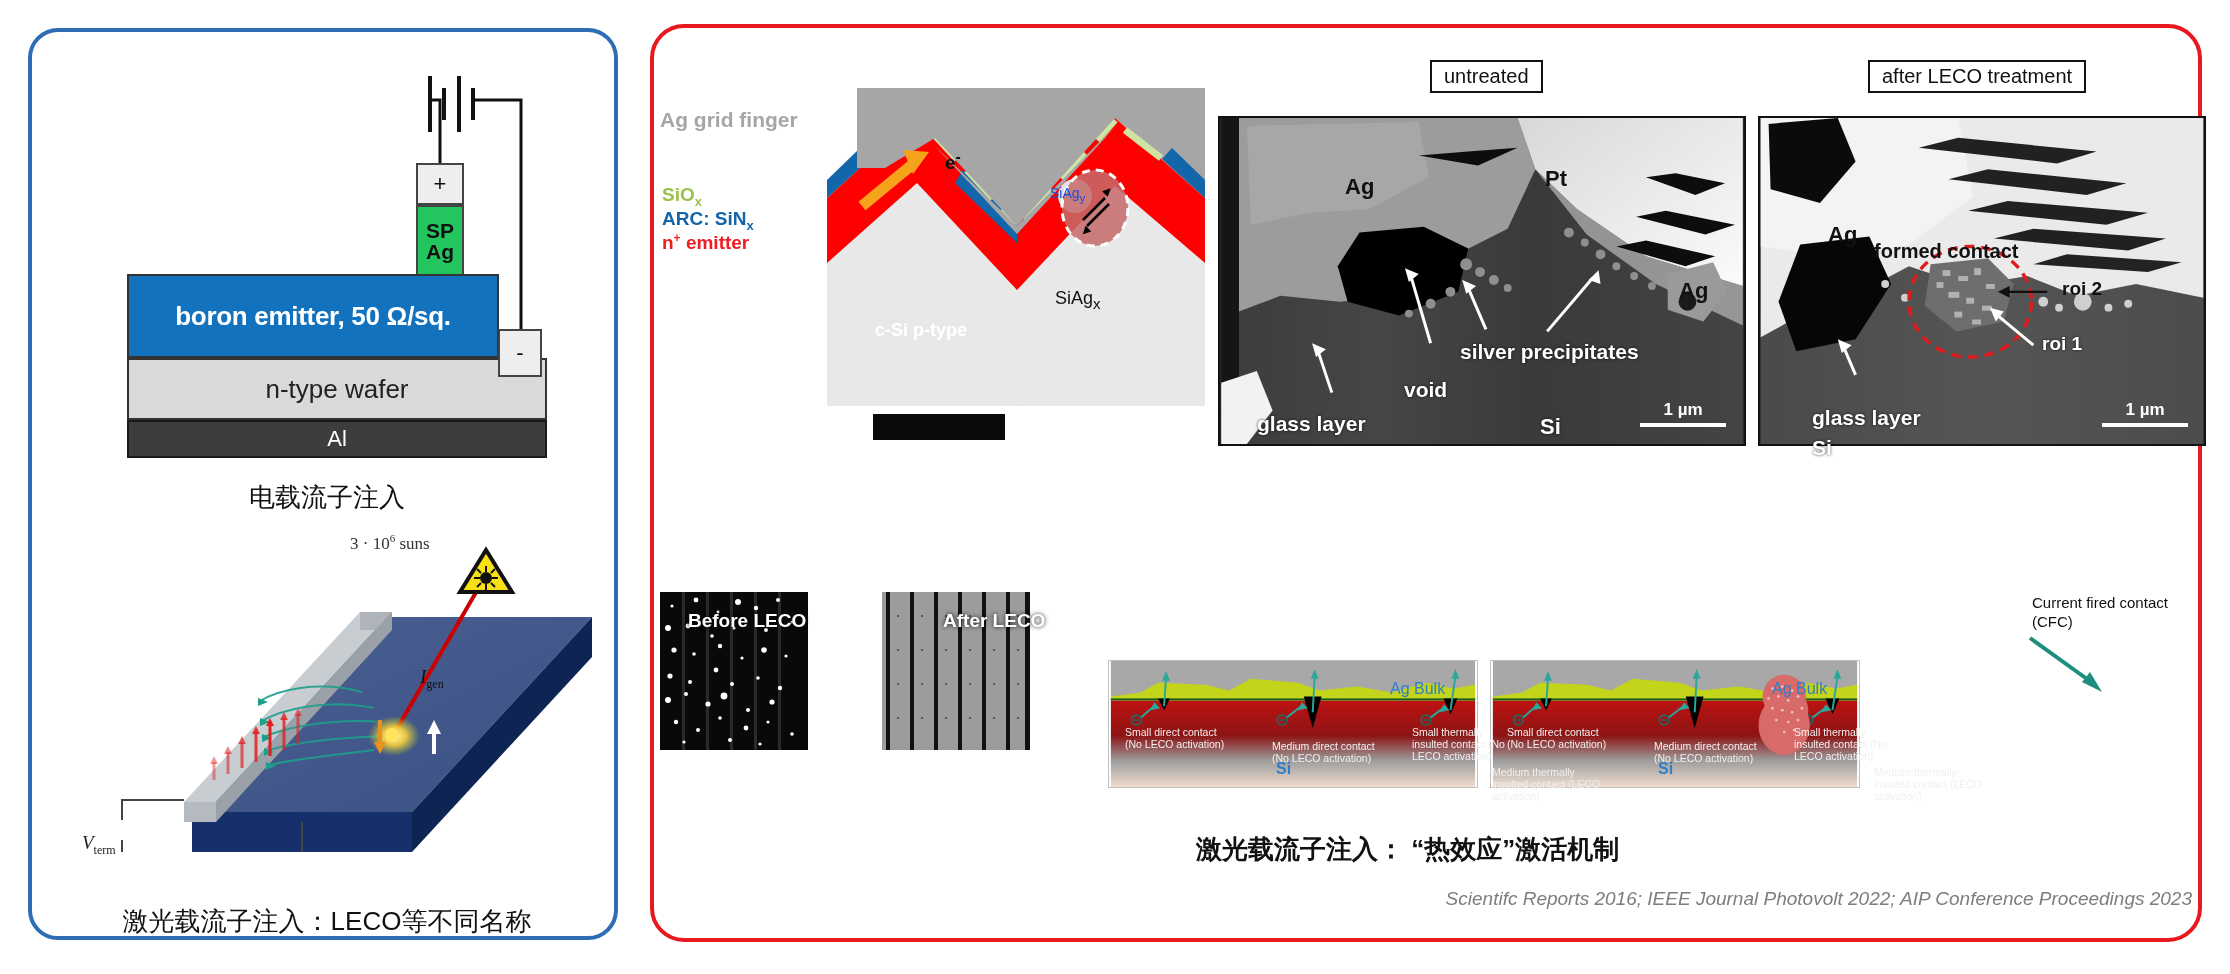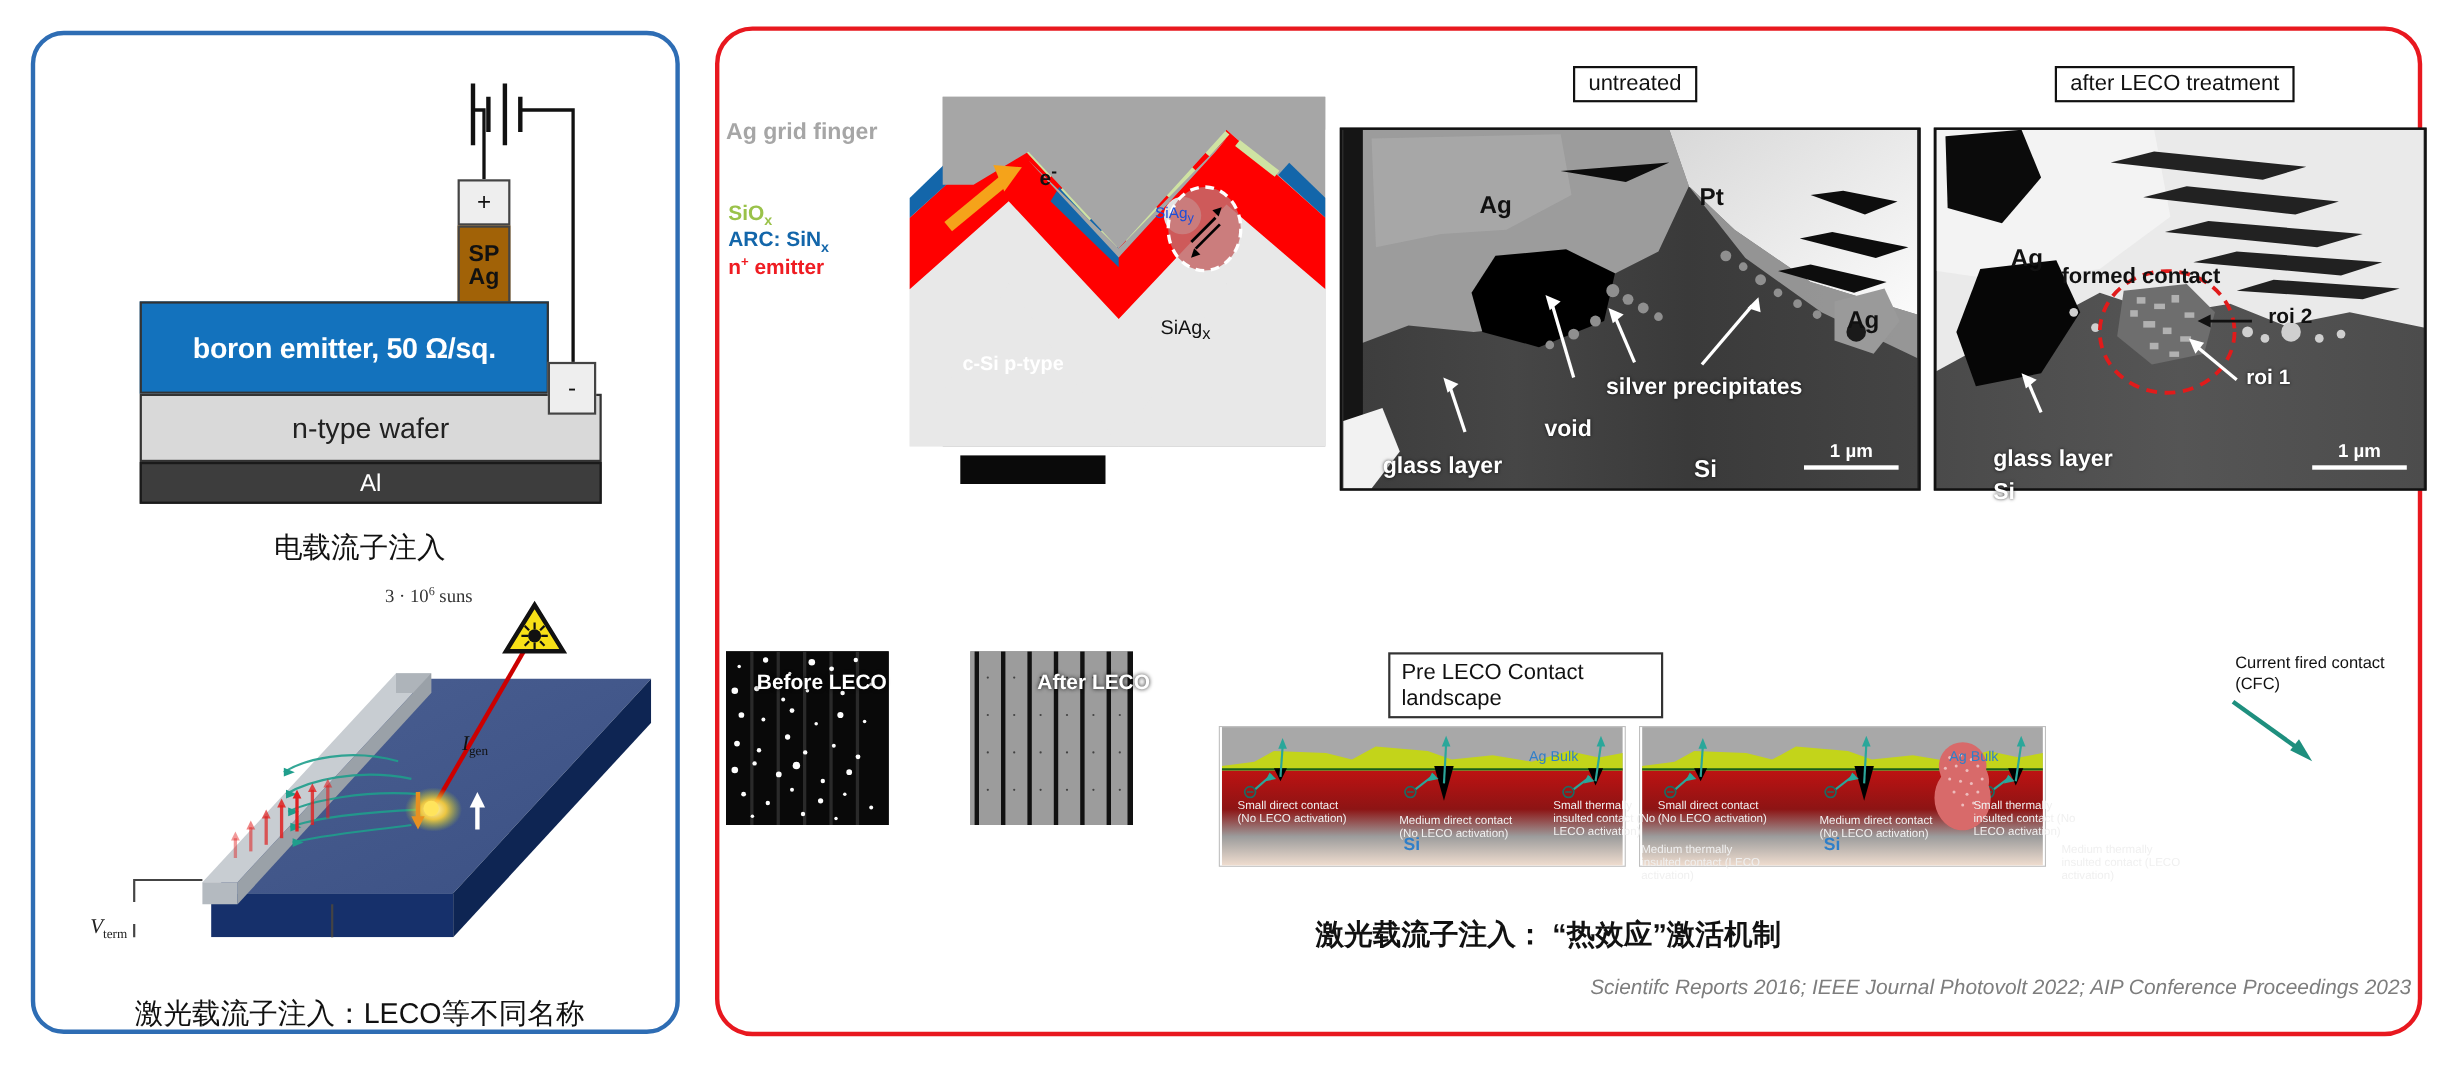--- a/index.html
+++ b/index.html
@@ -38,21 +38,21 @@
   #wafer-layer .lbl { color: #222; font-size: 26px; }
   #al-layer {
     left: 95px; top: 388px; width: 420px; height: 38px;
     background: #3d3d3d; border: 2px solid #1a1a1a;
     display: flex; align-items: center; justify-content: center;
   }
   #al-layer .lbl { color: #fff; font-size: 22px; }
 
   #sp-ag-box {
     left: 384px; top: 173px; width: 48px; height: 72px;
-    background: #a16207; border: 2px solid #444;
+    background: #22c55e; border: 2px solid #444;
     display: flex; flex-direction: column; align-items: center;
     justify-content: center; line-height: 1.0;
   }
   #sp-ag-box .lbl { font-size: 21px; font-weight: bold; color: #111; }
 
   #plus-electrode {
     left: 384px; top: 131px; width: 48px; height: 42px;
     background: #eeeeee; border: 2px solid #444;
     display: flex; align-items: center; justify-content: center;
   }
@@ -161,21 +161,21 @@
   .landscape-title {
     position: absolute; background: #fff; border: 2px solid #333;
     font-size: 20px; color: #111; padding: 4px 10px; line-height: 1.2;
     width: 250px;
   }
   #landscape-title-pre  { left: 1262px; top: 593px; }
   #landscape-title-post { left: 1795px; top: 593px; }
 
   .lsc-txt { position: absolute; font-size: 10.5px; color: #f0f0f0; line-height: 1.15; white-space: pre-line; z-index: 4; }
   .lsc-si { position: absolute; color: #2f7fc9; font-size: 16px; font-weight: bold; z-index: 4; }
-  .lsc-agbulk { position: absolute; color: #2f7fc9; font-size: 13px; z-index: 4; }
+  .lsc-agbulk { position: absolute; color: #2f7fc9; font-size: 16px; z-index: 4; }
 
   #cfc-label {
     position: absolute; left: 2032px; top: 594px; width: 150px;
     font-size: 15px; color: #111; line-height: 1.25;
   }
 
   
   .cn-caption {
     position: absolute; font-size: 26px; font-weight: bold; color: #111;
     white-space: nowrap;
@@ -662,21 +662,20 @@
           <circle cx="40" cy="126" r="1"></circle>
           <circle cx="64" cy="126" r="1"></circle>
         <circle cx="88" cy="126" r="1"></circle>
           <circle cx="112" cy="126" r="1"></circle>
           <circle cx="136" cy="126" r="1"></circle>
       </g>
     </svg>
   </div>
   <div class="el-label" style="left:943px;top:610px;text-align:center;">After LECO</div>
 
-  <div class="landscape-title" id="landscape-title-pre">Pre LECO Contact landscape</div>
   <div class="landscape" id="landscape-pre">
     <svg viewBox="0 0 370 128" style="width:100%;height:100%;display:block;">
       <defs>
         <linearGradient id="siDepth" x1="0" y1="0" x2="0" y2="1">
           <stop offset="0%" stop-color="#c01212"></stop>
             <stop offset="42%" stop-color="#8d1414"></stop>
           <stop offset="70%" stop-color="#9c9c9c"></stop>
             <stop offset="100%" stop-color="#f0ddcf"></stop>
         </linearGradient>
       </defs>

